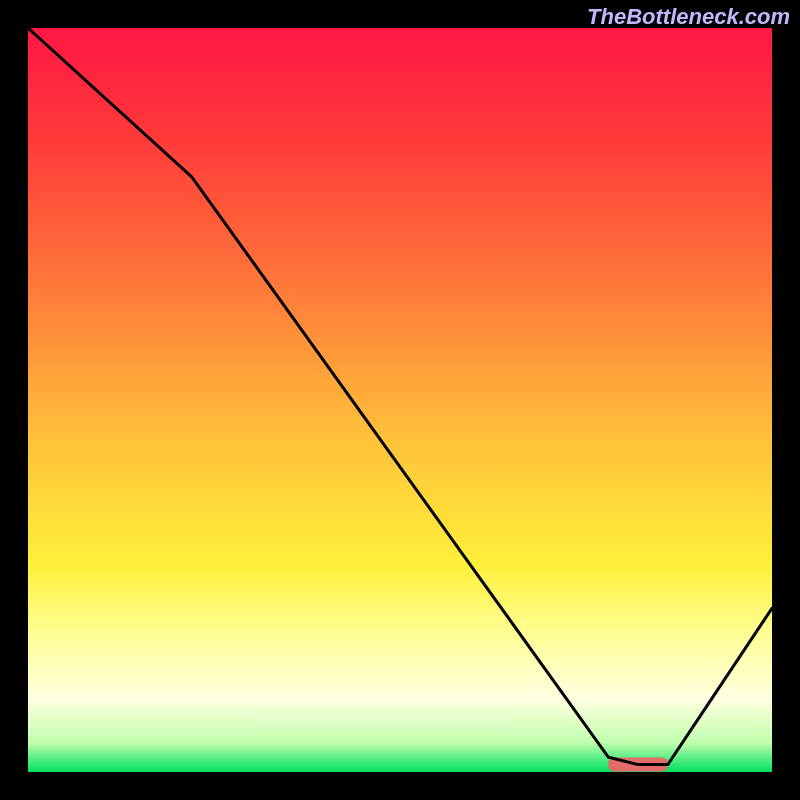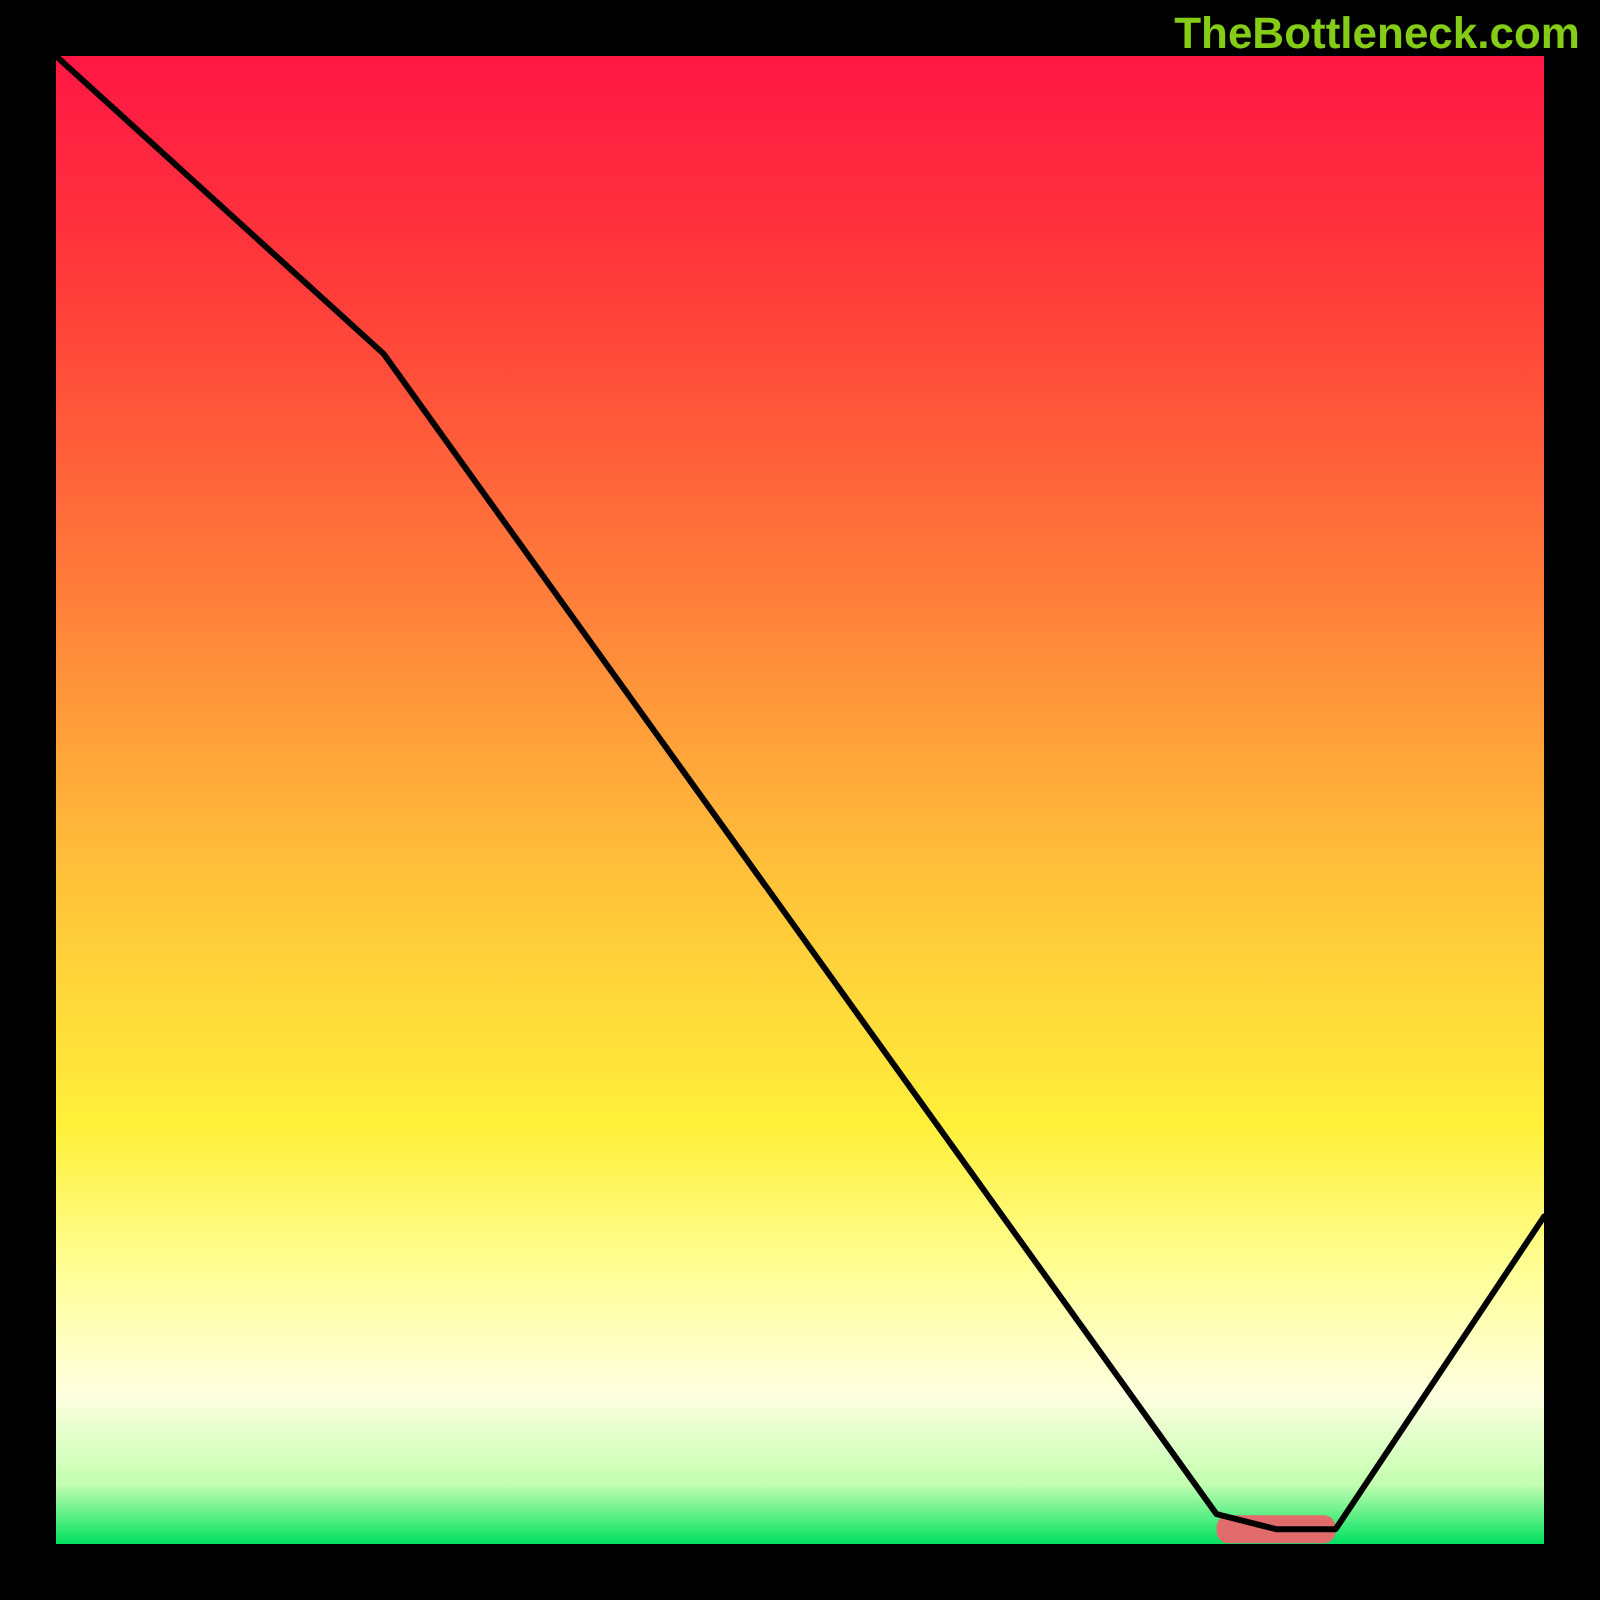--- a/index.html
+++ b/index.html
@@ -11,22 +11,23 @@
     position: relative;
     overflow: hidden;
   }
   .watermark {
     position: absolute;
     top: 4px;
     right: 10px;
     font-family: Arial, sans-serif;
     font-size: 22px;
     font-weight: bold;
-    color: #84cc16;
+    color: #c4b5fd;
     z-index: 10;
+    font-style: italic;
   }
   .frame {
     position: absolute;
     left: 28px;
     top: 28px;
     width: 744px;
     height: 744px;
     background: #000;
   }
   .plot-area {

